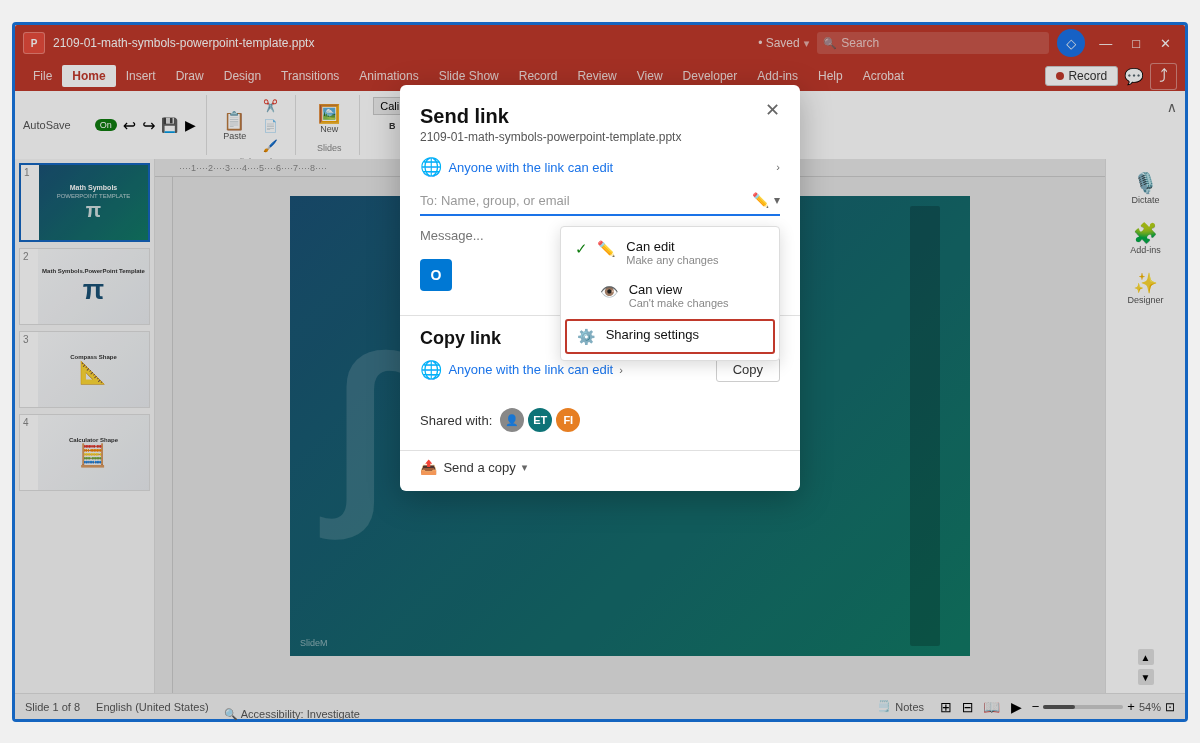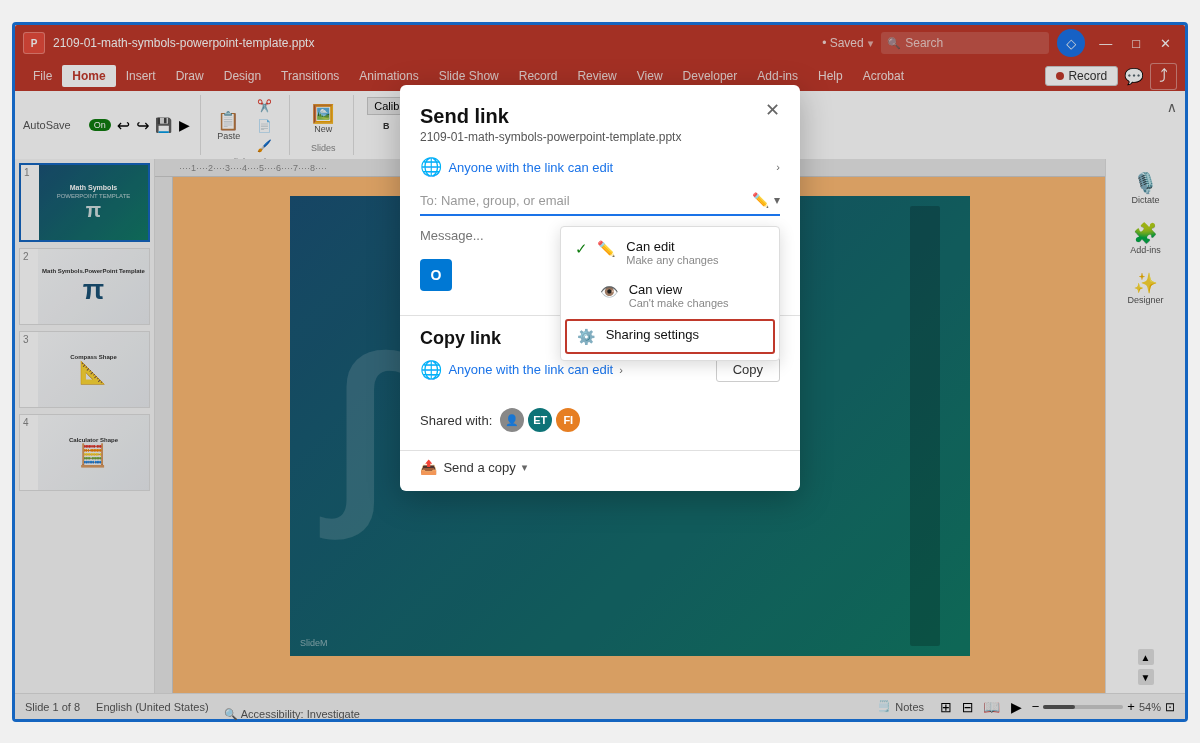--- a/index.html
+++ b/index.html
@@ -47,21 +47,21 @@
       align-items: center;
     }
     .search-icon-title { color: rgba(255,255,255,0.7); font-size: 11px; position: absolute; left: 6px; z-index: 1; }
     .search-input {
       background: rgba(255,255,255,0.15);
       border: none;
       border-radius: 3px;
       color: rgba(255,255,255,0.9);
       padding: 4px 8px 4px 24px;
       font-size: 12px;
-      width: 168px;
+      width: 232px;
       outline: none;
     }
     .search-input::placeholder { color: rgba(255,255,255,0.7); }
     .title-bar-right {
       display: flex;
       align-items: center;
       gap: 8px;
       margin-left: 8px;
     }
     .title-btn {
@@ -154,21 +154,21 @@
       margin-top: 1px;
     }
     .ribbon-group-title {
       font-size: 9px;
       color: #888;
       margin-top: 2px;
     }
     .autosave-row {
       display: flex;
       align-items: flex-end;
-      gap: 18px;
+      gap: 24px;
     }
     .toggle-on {
       background: #107c10;
       border-radius: 10px;
       padding: 1px 5px;
       color: #fff;
       font-size: 9px;
     }
 
     
@@ -207,21 +207,21 @@
       position: relative;
       overflow: hidden;
     }
     .slide-preview-2 { background: linear-gradient(135deg, #f8f9fa 0%, #e9ecef 100%); }
     .slide-preview-3 { background: linear-gradient(135deg, #f8f9fa 0%, #e9ecef 100%); }
     .slide-preview-4 { background: linear-gradient(135deg, #f8f9fa 0%, #e9ecef 100%); }
 
     
     .canvas-area {
       flex: 1;
-      background: #fdba74;
+      background: #e5e5e5;
       display: flex;
       align-items: center;
       justify-content: center;
       position: relative;
       overflow: hidden;
     }
     .slide-canvas {
       width: 680px;
       height: 460px;
       background: linear-gradient(135deg, #1a5276 0%, #117a65 100%);

